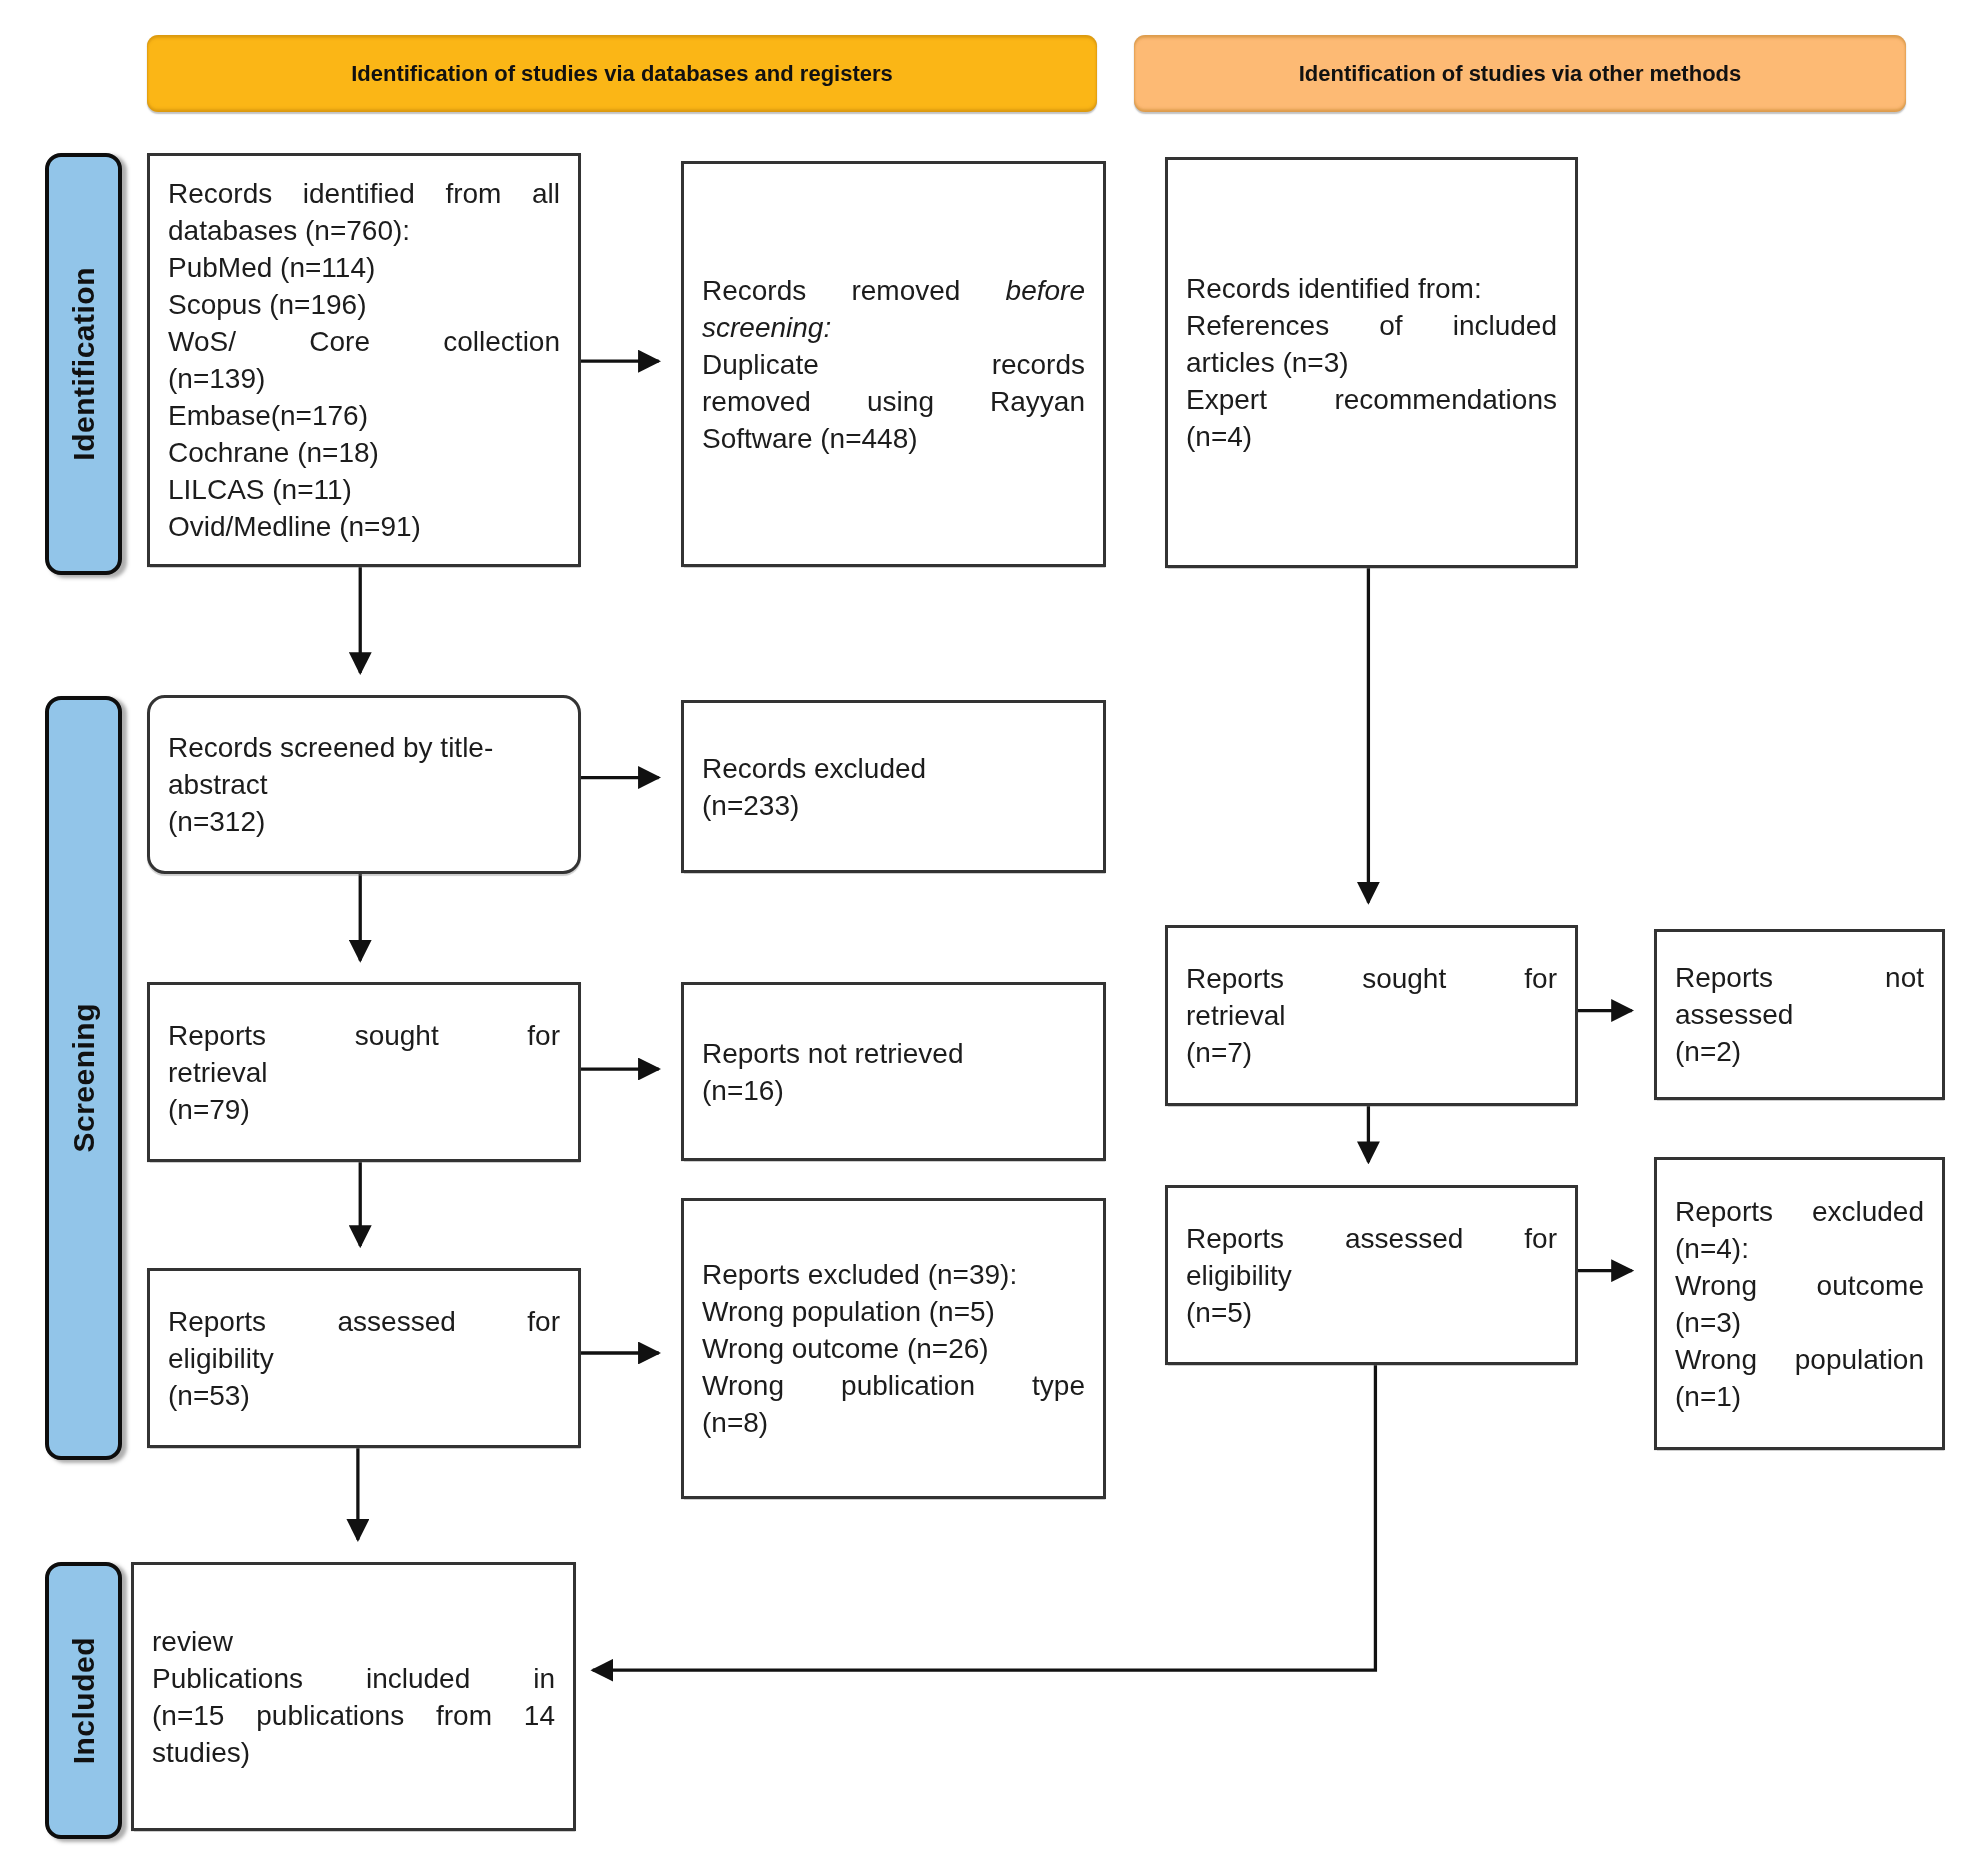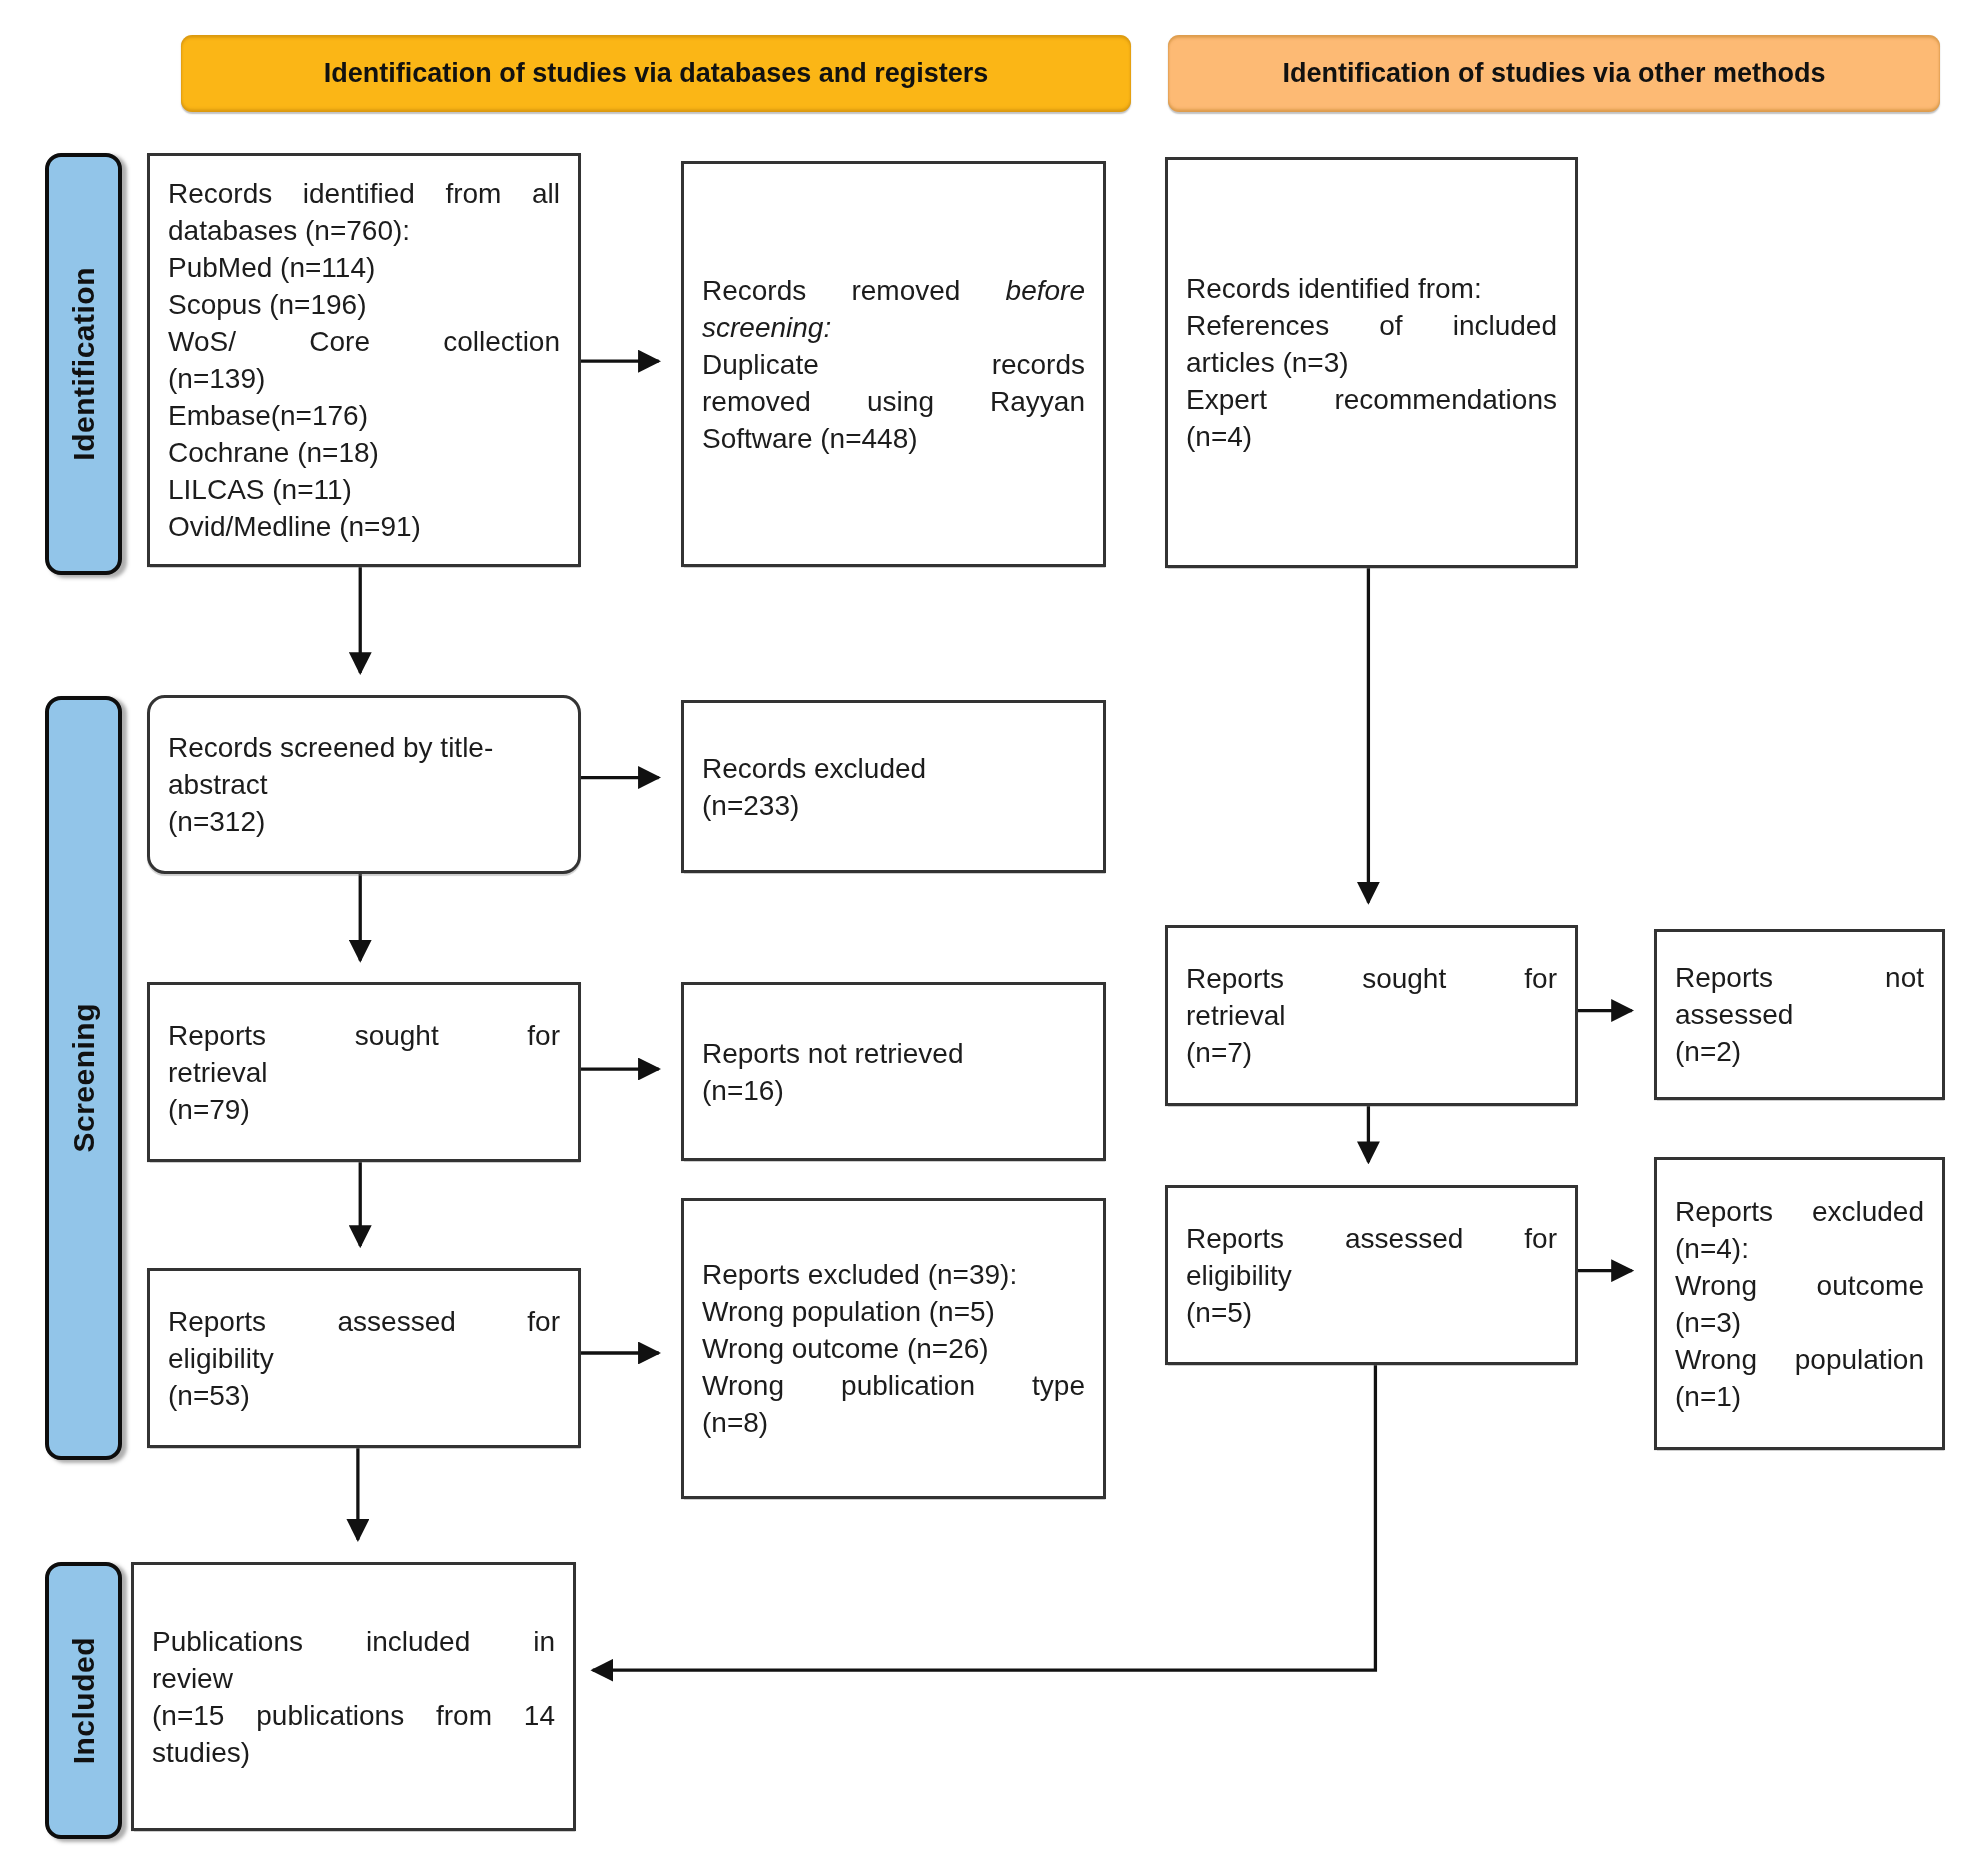--- a/index.html
+++ b/index.html
@@ -4,23 +4,22 @@
 <style>
   html,body{margin:0;padding:0;}
   body{
     width:1985px;height:1855px;position:relative;background:#ffffff;
     font-family:"Liberation Sans","DejaVu Sans",sans-serif;
     color:#1c1c1c;
   }
   .hdr{
     position:absolute;border-radius:11.2px;
     display:flex;align-items:center;justify-content:center;
-    font-weight:bold;font-size:27px;color:#111;
+    font-weight:bold;font-size:22px;color:#111;
     box-shadow:0 1.9px 1.4px rgba(120,120,120,.45), inset 0 2.8px 2.8px rgba(160,100,0,.35), inset 0 -2.8px 2.8px rgba(160,100,0,.35);
-    margin-left:34px;
   }
   .stage{
     position:absolute;border:4.2px solid #0d0d0d;border-radius:16px;
     display:flex;align-items:center;justify-content:center;
     box-shadow:4.2px 2.3px 3.7px rgba(95,95,95,.5);
   }
   .stage .vtxt{
     writing-mode:vertical-rl;transform:rotate(180deg);
     font-weight:bold;font-size:30px;color:#111;letter-spacing:0.5px;
   }
@@ -177,19 +176,19 @@
       <div class="ln"><span>(n=4):</span></div>
       <div class="ln just"><span>Wrong outcome</span></div>
       <div class="ln"><span>(n=3)</span></div>
       <div class="ln just"><span>Wrong population</span></div>
       <div class="ln"><span>(n=1)</span></div>
     </div>
 </div>
 
 <div class="box" style="left:131px;top:1562px;width:439px;height:263px;">
   <div class="txt">
+      <div class="ln"><span>review</span></div>
       <div class="ln just"><span>Publications included in</span></div>
-      <div class="ln"><span>review</span></div>
       <div class="ln just"><span>(n=15 publications from 14</span></div>
       <div class="ln"><span>studies)</span></div>
     </div>
 </div>
 
 
 </body></html>

